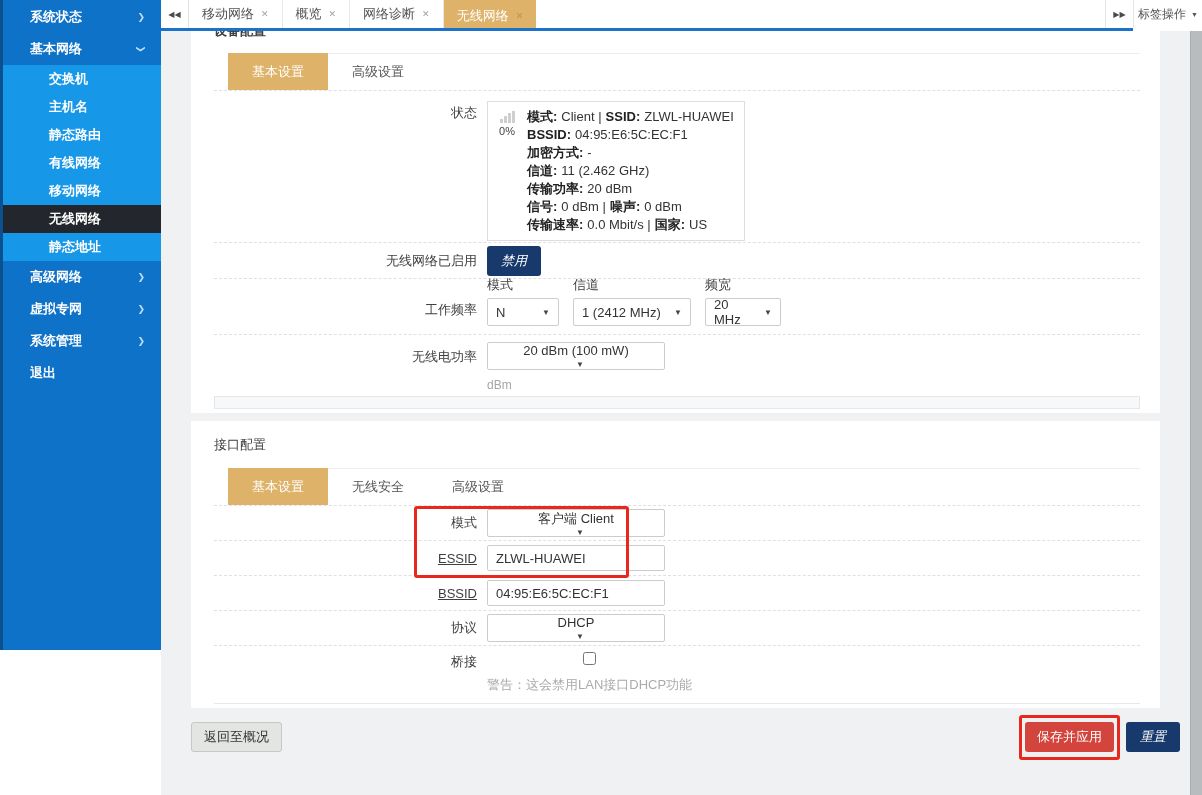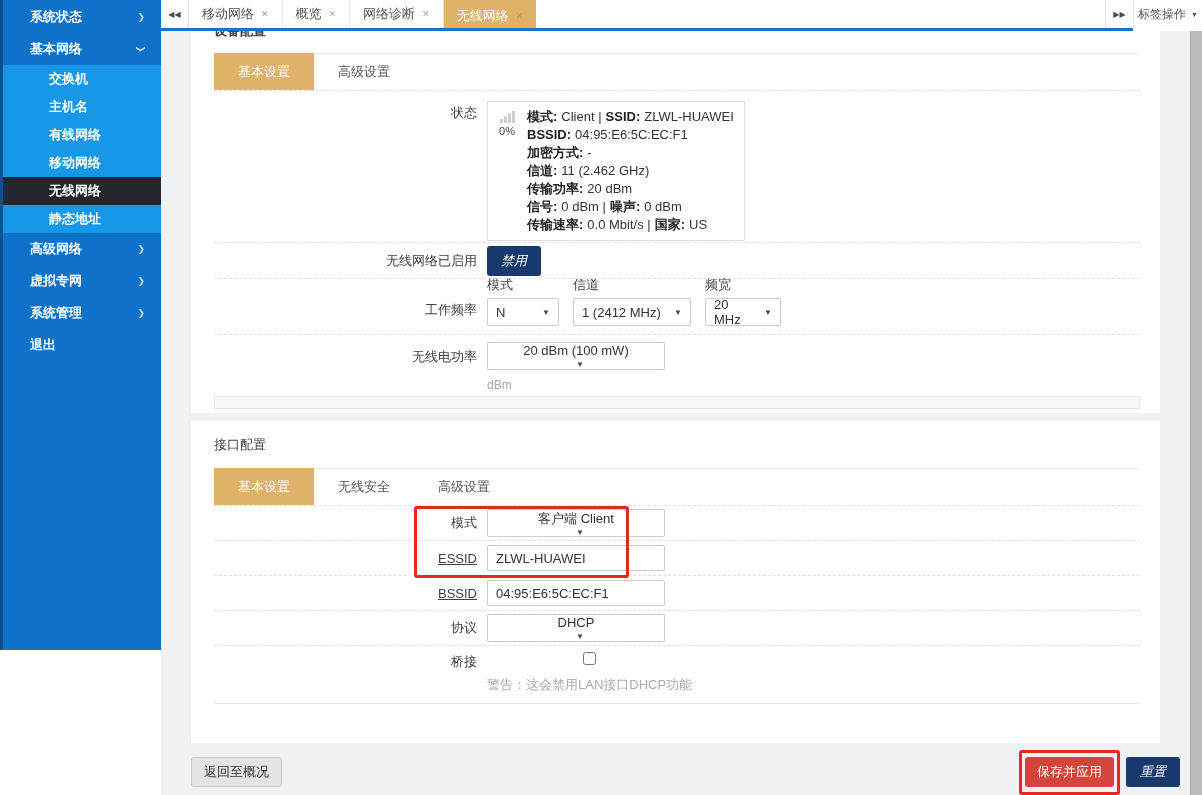--- a/index.html
+++ b/index.html
@@ -38,28 +38,28 @@
   .tab.active .x { color:#bb9450; }
 
   
   .content { position:absolute; left:161px; top:31px; width:1029px; height:764px;
              background:#eff1f3; overflow:hidden; }
   .scrollbar { position:absolute; right:0; top:31px; width:12px; height:764px;
                background:#b9bcbe; border-left:1px solid #a9acae; }
 
   .panel { margin-left:30px; width:969px; background:#fff; overflow:hidden; }
   .panel1 { height:382px; }
-  .panel2 { height:322px; margin-top:8px; }
+  .panel2 { height:287px; margin-top:8px; }
 
   .clip-title { position:relative; height:12px; overflow:hidden; margin-left:23px; }
   .clip-title span { position:absolute; top:-9px; font-size:13px; color:#404040;font-weight:bold; }
   .section-title { height:47px; display:flex; align-items:center; padding-left:23px;
                    font-size:13px; color:#404040; }
 
-  .ptabs { display:flex; height:37px; margin:0 20px 0 23px; border-top:1px solid #ededed; }
+  .ptabs { display:flex; height:37px; margin:0 20px 0 37px; border-top:1px solid #ededed; }
   .panel1 .ptabs { margin-top:10px; }
   .ptab { display:flex; align-items:center; padding:0 24px; font-size:13px; color:#555; cursor:pointer; }
   .ptab.active { background:#deb269; color:#fff; margin-top:-1px; }
 
   .form { margin:0 20px 0 23px; }
   .frow { display:flex; align-items:center; border-top:1px dashed #e0e0e0; }
   .flabel { width:273px; flex:none; text-align:right; padding-right:10px;
             font-size:13px; color:#404040; }
   .flabel.link { text-decoration:underline; }
 
@@ -136,20 +136,23 @@
     <span class="chev down">❯</span>
   </div>
   <div class="side-sub-group">
     <div class="side-item sub">
       <span>交换机</span>
     </div>
     <div class="side-item sub">
       <span>主机名</span>
     </div>
     <div class="side-item sub">
+      <span>静态路由</span>
+    </div>
+    <div class="side-item sub">
       <span>有线网络</span>
     </div>
     <div class="side-item sub">
       <span>移动网络</span>
     </div>
     <div class="side-item sub selected">
       <span>无线网络</span>
     </div>
     <div class="side-item sub">
       <span>静态地址</span>

